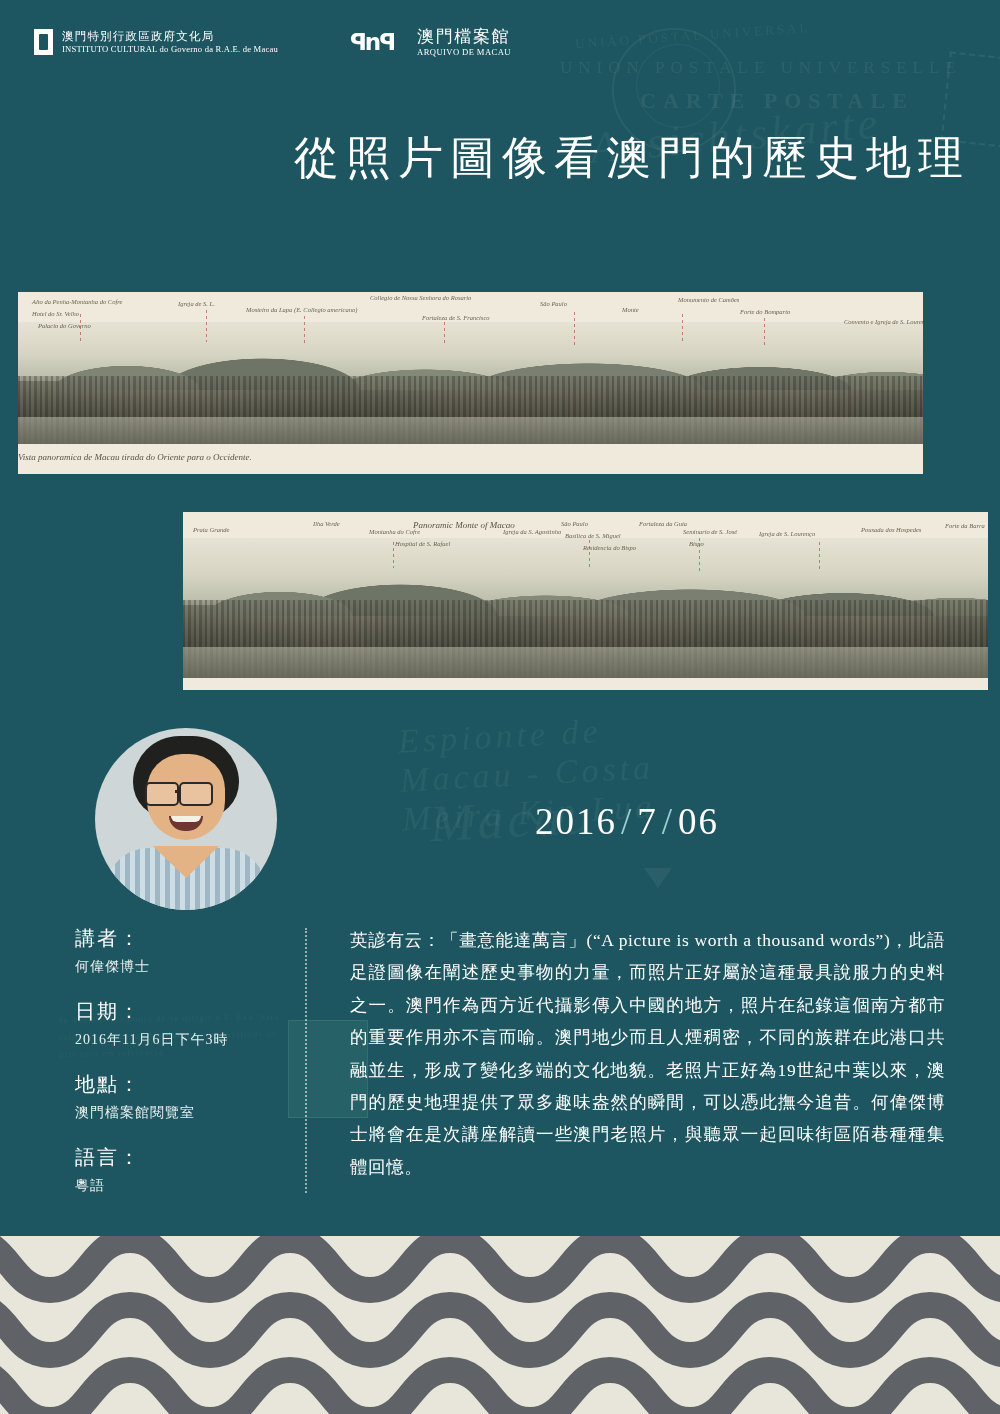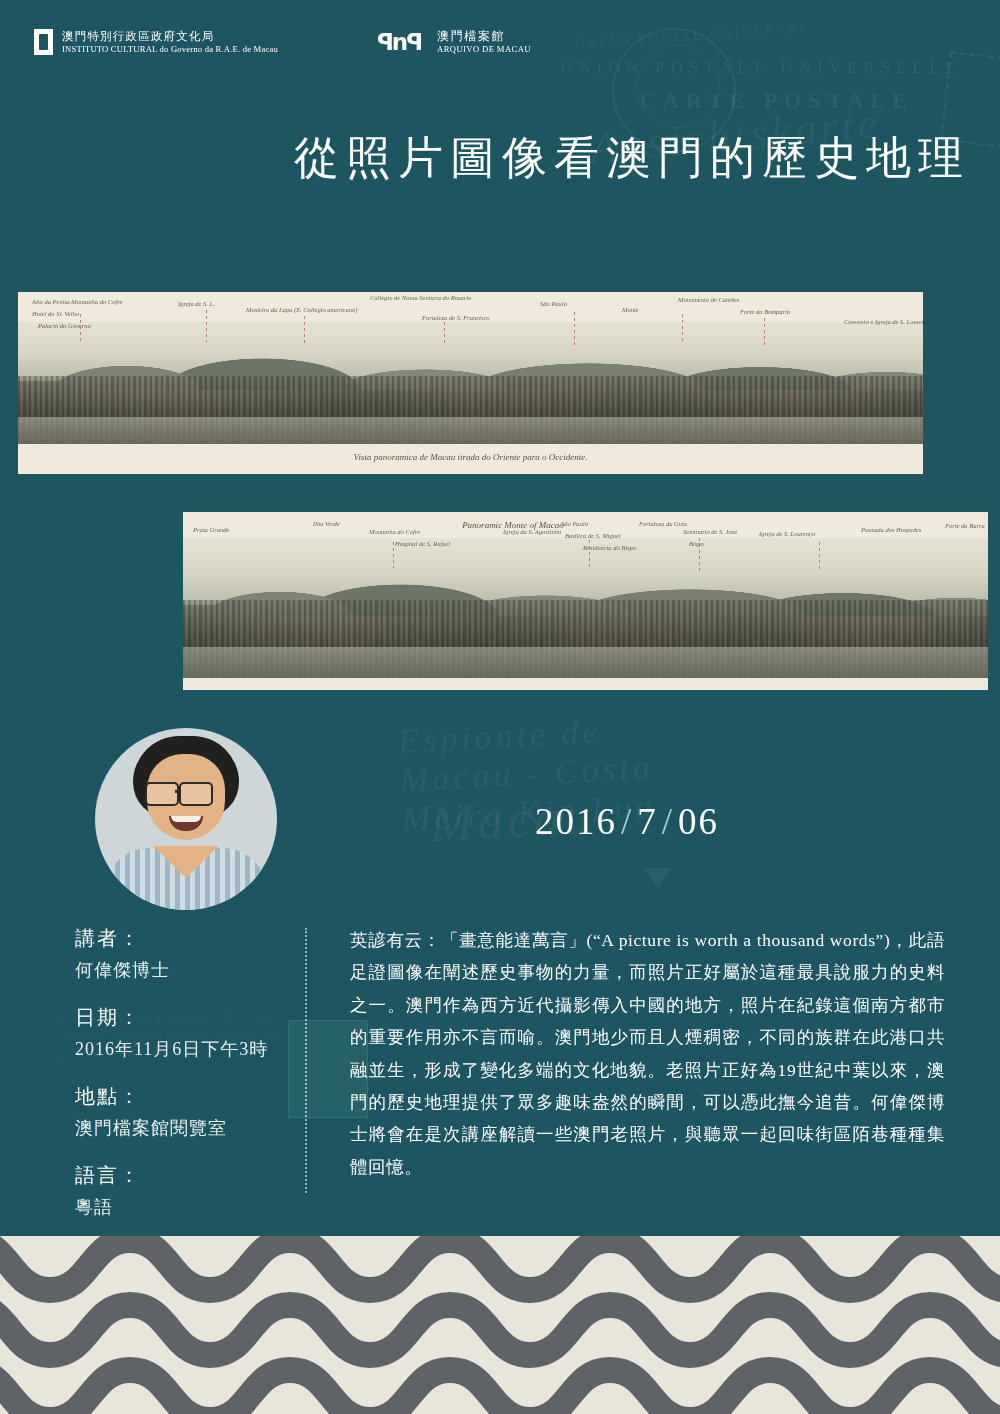--- a/index.html
+++ b/index.html
@@ -116,21 +116,20 @@
   
   .header {
     position: absolute;
     top: 22px; left: 0;
     width: 100%;
     height: 40px;
     display: flex;
     align-items: center;
     padding-left: 34px;
     box-sizing: border-box;
-    gap: 27px;
   }
   .logo-block {
     display: flex;
     align-items: center;
     color: #ffffff;
   }
   .logo-ic-mark {
     width: 19px; height: 26px;
     background: #ffffff;
     margin-right: 9px;
@@ -156,26 +155,26 @@
     letter-spacing: 0.2px;
   }
   .logo-am {
     margin-left: 72px;
     display: flex;
     align-items: center;
   }
   .logo-am-mark {
     font-size: 23px;
     letter-spacing: -2px;
-    margin-right: 16px;
+    margin-right: 23px;
     font-family: "DejaVu Sans", sans-serif;
     font-weight: bold;
     color: #ffffff;
   }
-  .logo-am-cn { font-size: 12px; letter-spacing: 1.6px; }
+  .logo-am-cn { font-size: 17px; letter-spacing: 1.6px; }
   .logo-am-pt { font-size: 8.6px; letter-spacing: 0.4px; }
 
   
   .title-zone {
     position: absolute;
     top: 128px;
     right: 30px;
     text-align: right;
     color: #ffffff;
   }
@@ -251,21 +250,21 @@
   .pano-water {
     position: absolute;
     left: 0; bottom: 0;
     width: 100%;
     height: 22%;
     background: linear-gradient(to bottom, rgba(190,190,172,0.55), rgba(120,122,106,0.75));
   }
   .pano-label {
     position: absolute;
     left: 0; right: 0;
-    text-align: center;
+    text-align: left;
     font-style: italic;
     font-size: 9px;
     color: #5a5242;
     font-family: "Liberation Serif", serif;
   }
   .pano1 .pano-label { bottom: 12px; }
   .pano2 .pano-label { top: 8px; }
   .pano-ann {
     position: absolute;
     top: 4px; left: 0; right: 0;
@@ -370,21 +369,21 @@
     top: 925px; left: 75px;
     width: 200px;
     color: #ffffff;
   }
   .info-label {
     font-size: 20px;
     letter-spacing: 2px;
     margin-bottom: 6px;
   }
   .info-value {
-    font-size: 18px;
+    font-size: 14px;
     letter-spacing: 1px;
     margin-bottom: 22px;
     color: #e9f1f0;
   }
   .divider {
     position: absolute;
     top: 928px; left: 305px;
     width: 0;
     height: 265px;
     border-left: 2px dotted rgba(255,255,255,0.55);

